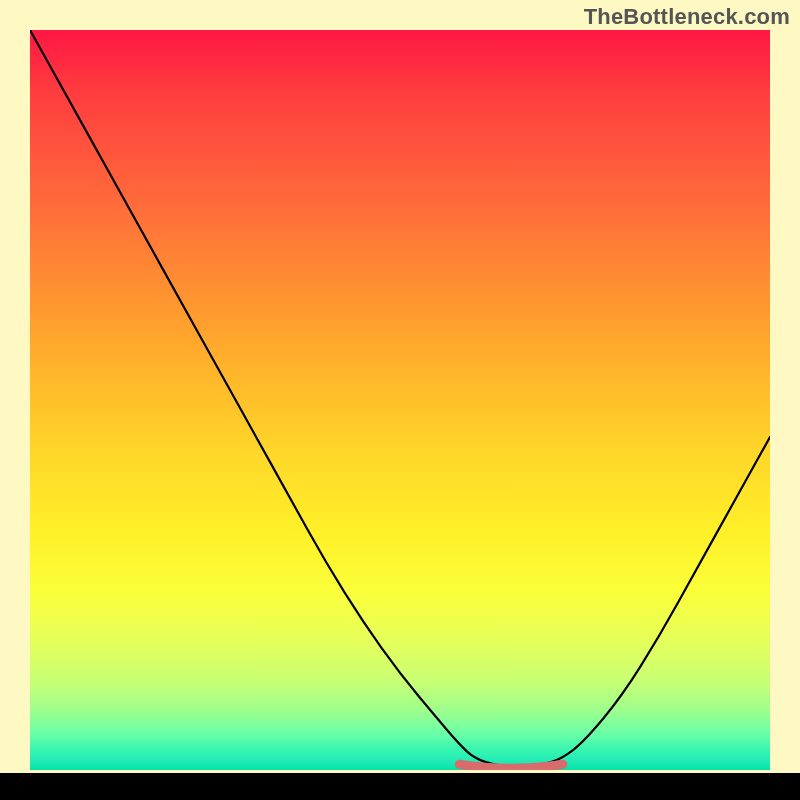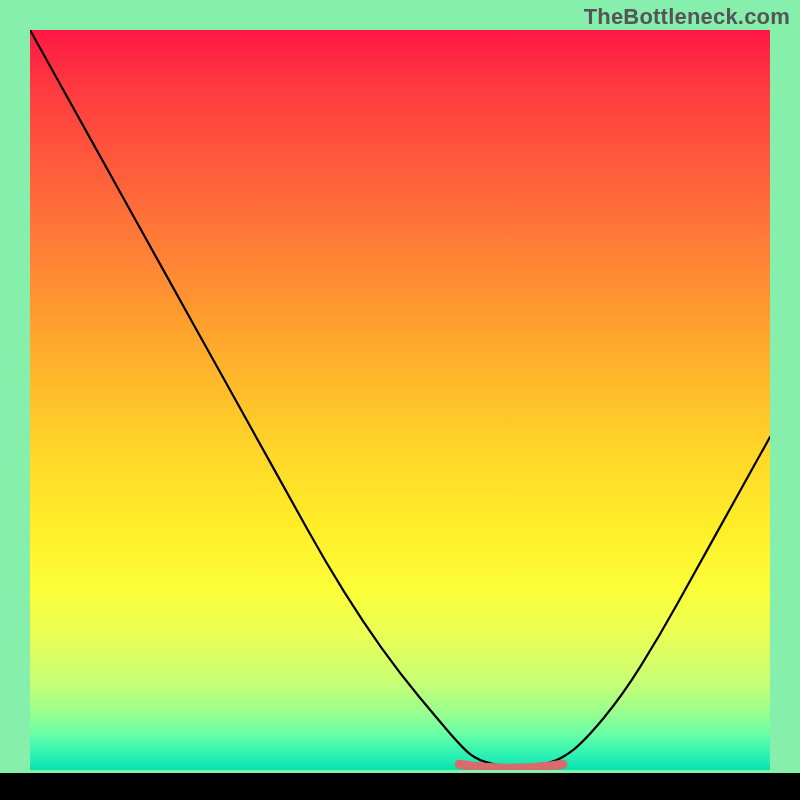--- a/index.html
+++ b/index.html
@@ -8,21 +8,21 @@
     width: 800px;
     height: 800px;
     background: #000;
     font-family: Arial, Helvetica, sans-serif;
     overflow: hidden;
   }
   .frame {
     position: relative;
     width: 800px;
     height: 773px;
-    background: #86efac;
+    background: #fef9c3;
   }
   .watermark {
     position: absolute;
     top: 4px;
     right: 10px;
     color: #555;
     font-size: 22px;
     font-weight: bold;
     letter-spacing: 0.2px;
     z-index: 5;

